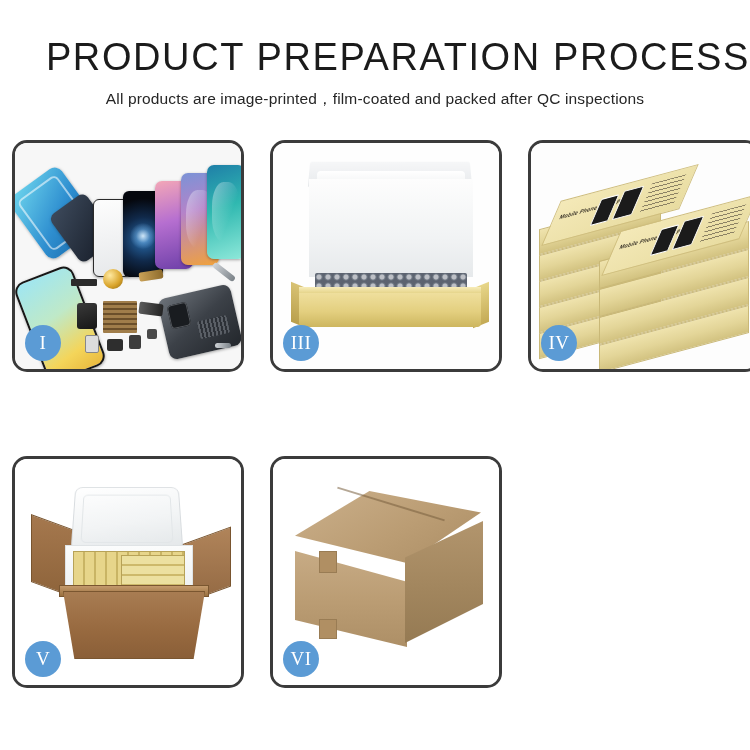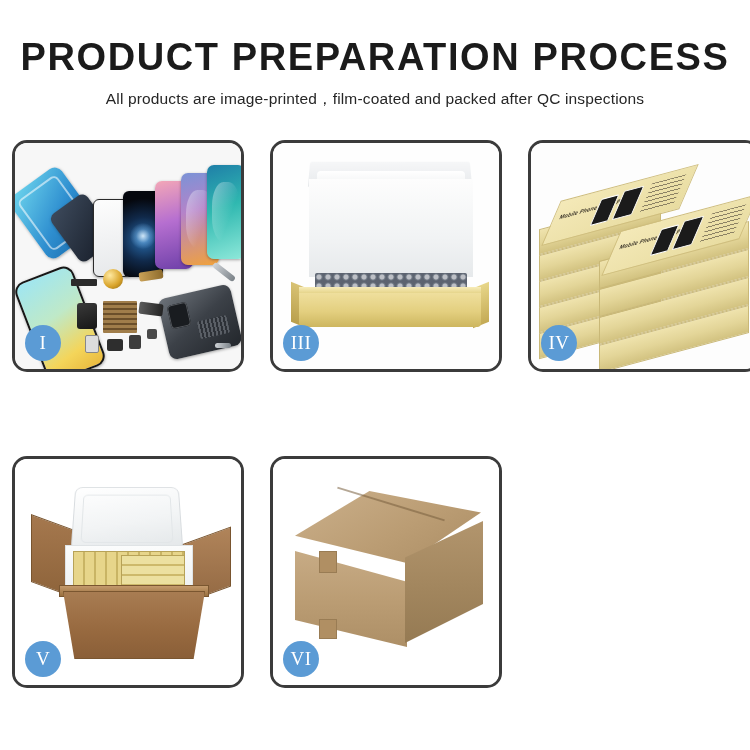--- a/index.html
+++ b/index.html
@@ -17,25 +17,26 @@
 
   
   .header {
     width: 750px;
     padding-top: 38px;
     text-align: center;
   }
   .title {
     font-family: "Liberation Sans", sans-serif;
     font-size: 38px;
-    font-weight: 700;
+    font-weight: 400;
     letter-spacing: 1.6px;
     color: #1b1b1b;
     line-height: 1.05;
     white-space: nowrap;
+    text-align: right;
   }
   .subtitle {
     margin-top: 11px;
     font-family: "Liberation Sans", sans-serif;
     font-size: 15.5px;
     font-weight: 400;
     color: #262626;
     letter-spacing: 0.15px;
     white-space: nowrap;
   }

